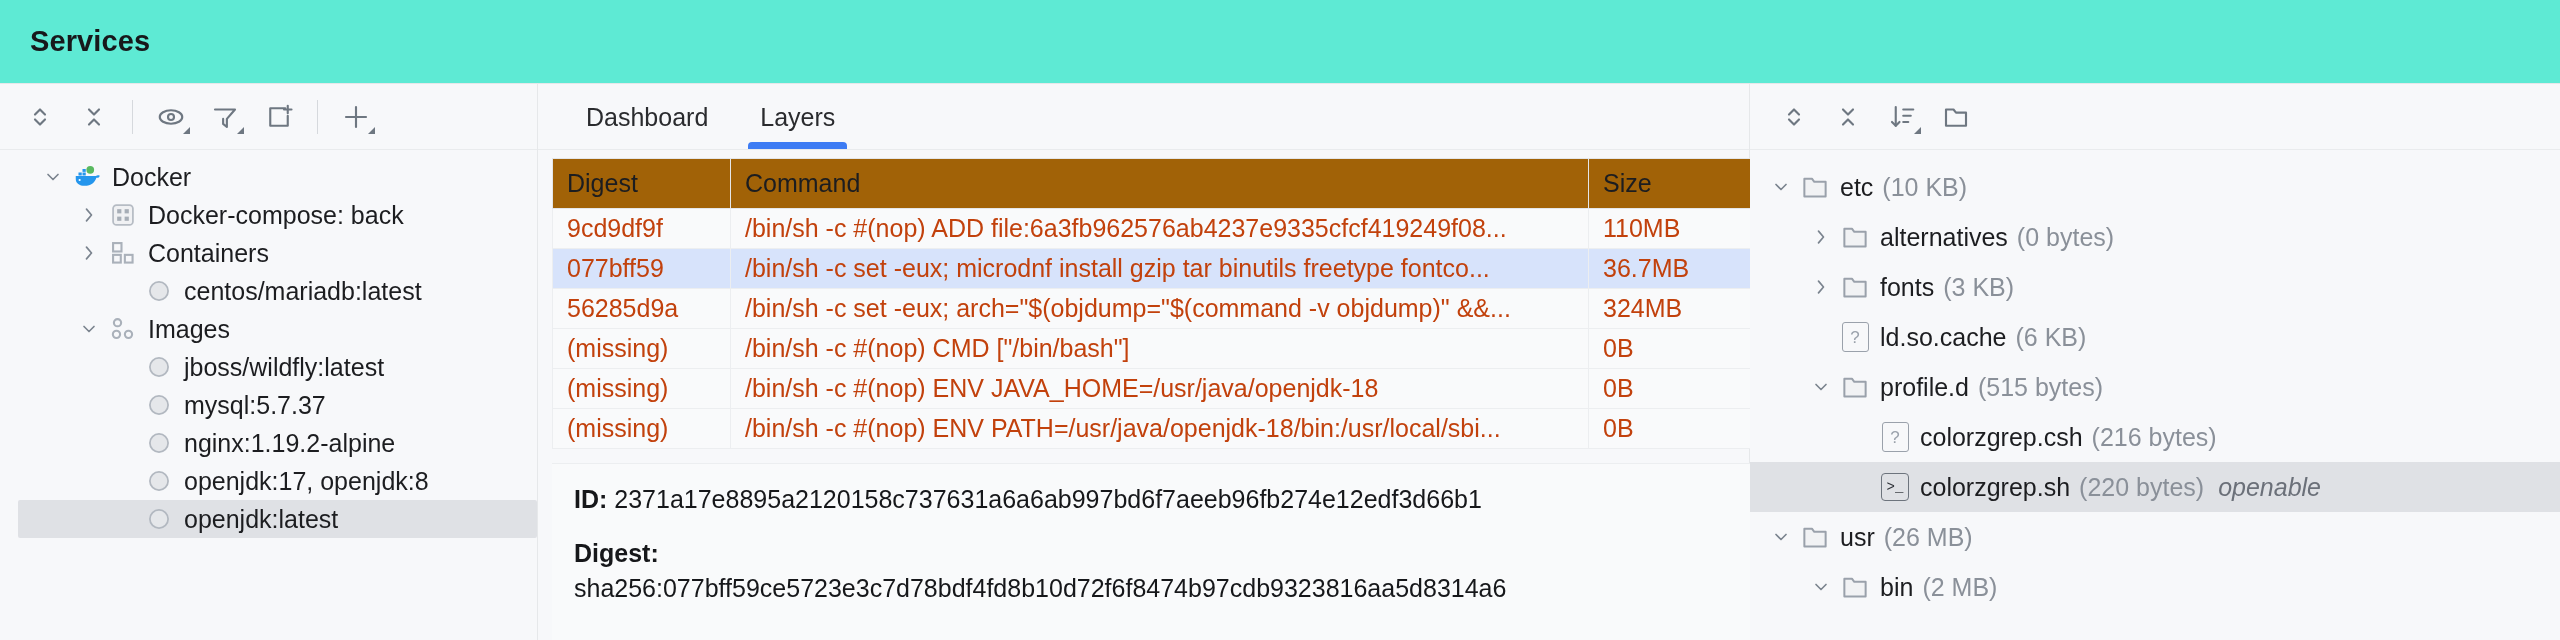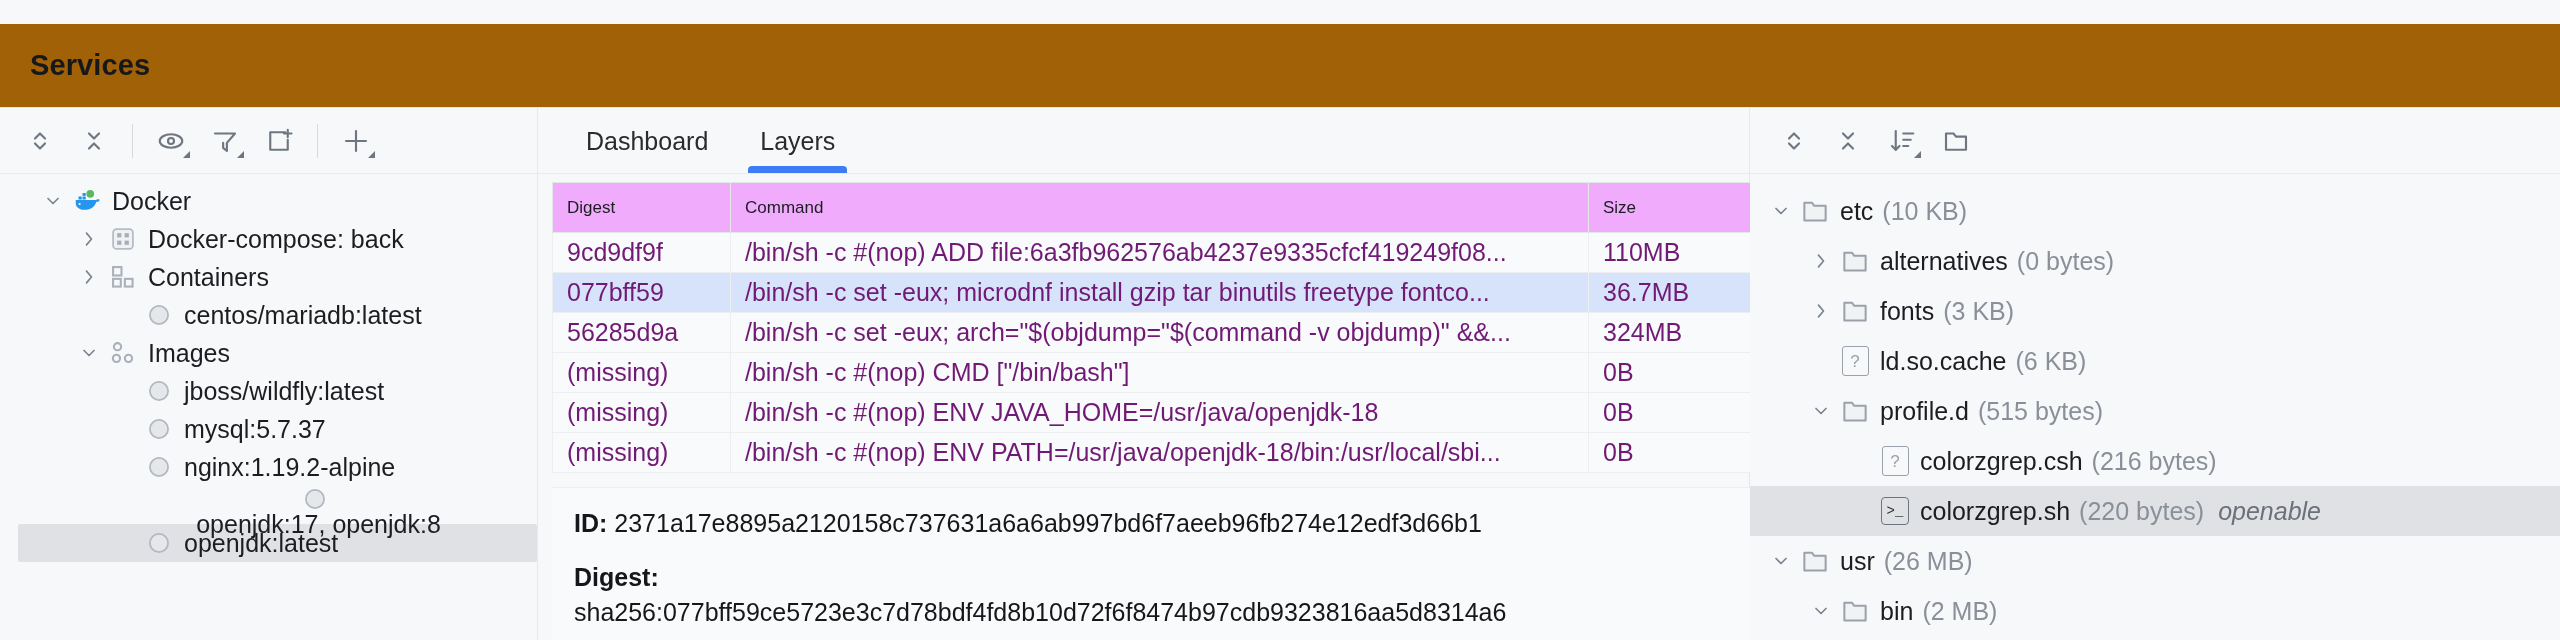--- a/index.html
+++ b/index.html
@@ -10,23 +10,22 @@
     color: #1a1a1c;
     overflow: hidden;
   }
   .app { width: 2560px; height: 640px; display: flex; flex-direction: column; background:#f7f8fa; }
 
   
   .titlebar {
     height: 84px; min-height: 84px;
     display: flex; align-items: center;
     padding-left: 30px;
-    background: #a16207;
+    background: #5eead4;
     border-bottom: 1px solid #e6e8ea;
-    margin-top: 24px;
   }
   .titlebar-title { font-size: 29px; font-weight: 700; color: #17181b; letter-spacing: .1px; }
 
   
   .body { flex: 1; display: flex; min-height: 0; }
 
   
   .left-panel { width: 538px; min-width: 538px; display: flex; flex-direction: column;
                 border-right: 1px solid #e6e8ea; background: #f7f8fa; }
   .left-toolbar { height: 66px; min-height: 66px; display: flex; align-items: center;
@@ -57,26 +56,26 @@
   .tabs { height: 66px; min-height: 66px; display: flex; align-items: flex-end;
           padding-left: 22px; border-bottom: 1px solid #e9ebed; background:#f7f8fa; }
   .tab { height: 64px; display: flex; align-items: center; padding: 0 26px;
          font-size: 25px; color: #2a2b2e; position: relative; }
   .tab.active::after { content: ""; position: absolute; left: 14px; right: 14px; bottom: 0;
                        height: 7px; background: #3d7cf4; border-radius: 4px 4px 0 0; }
 
   .table-wrap { flex: 0 0 auto; padding: 8px 0 0 14px; }
   table.layers { border-collapse: collapse; width: 1212px; table-layout: fixed; background: #f9fafb; }
   table.layers th {
-    font-size: 17px; font-weight: 400; text-align: left; color: #1c1d20;
+    font-size: 25px; font-weight: 400; text-align: left; color: #1c1d20;
     padding: 9px 0 9px 14px; height: 50px;
-    background: #f0abfc; border: 1px solid #e4e6e9; border-top: 1px solid #e4e6e9;
+    background: #a16207; border: 1px solid #e4e6e9; border-top: 1px solid #e4e6e9;
   }
   table.layers td {
-    font-size: 25px; color: #701a75; padding: 5px 0 5px 14px; height: 38px;
+    font-size: 25px; color: #c2410c; padding: 5px 0 5px 14px; height: 38px;
     border-left: 1px solid #eceef0; border-right: 1px solid #eceef0;
     border-bottom: 1px solid #eceef0;
     overflow: hidden; white-space: nowrap; text-overflow: ellipsis;
   }
   table.layers tr.sel td { background: #d7e3fb; }
   .col-digest { width: 178px; }
   .col-cmd { width: 858px; }
   .col-size { width: 176px; }
 
   .details { margin: 14px 0 0 14px; width: 1212px; background: #f9fafb;
@@ -260,21 +259,21 @@
           </div>
           <div class="tree-row" style="padding-left: 90px;">
             <span class="chev empty"></span>
             <span class="node-ico">
               <svg viewBox="0 0 24 24" style="width:26px;height:26px">
                 <circle cx="12" cy="12" r="8.4" fill="#e5e7ea" stroke="#b2b8c0" stroke-width="1.6"></circle>
               </svg>
             </span>
             <span class="node-label">nginx:1.19.2-alpine</span>
           </div>
-          <div class="tree-row" style="padding-left: 90px; flex-direction: column;">
+          <div class="tree-row" style="padding-left: 90px;">
             <span class="chev empty"></span>
             <span class="node-ico">
               <svg viewBox="0 0 24 24" style="width:26px;height:26px">
                 <circle cx="12" cy="12" r="8.4" fill="#e5e7ea" stroke="#b2b8c0" stroke-width="1.6"></circle>
               </svg>
             </span>
             <span class="node-label">openjdk:17, openjdk:8</span>
           </div>
           <div class="tree-row selected" style="padding-left: 90px;">
             <span class="chev empty"></span>

